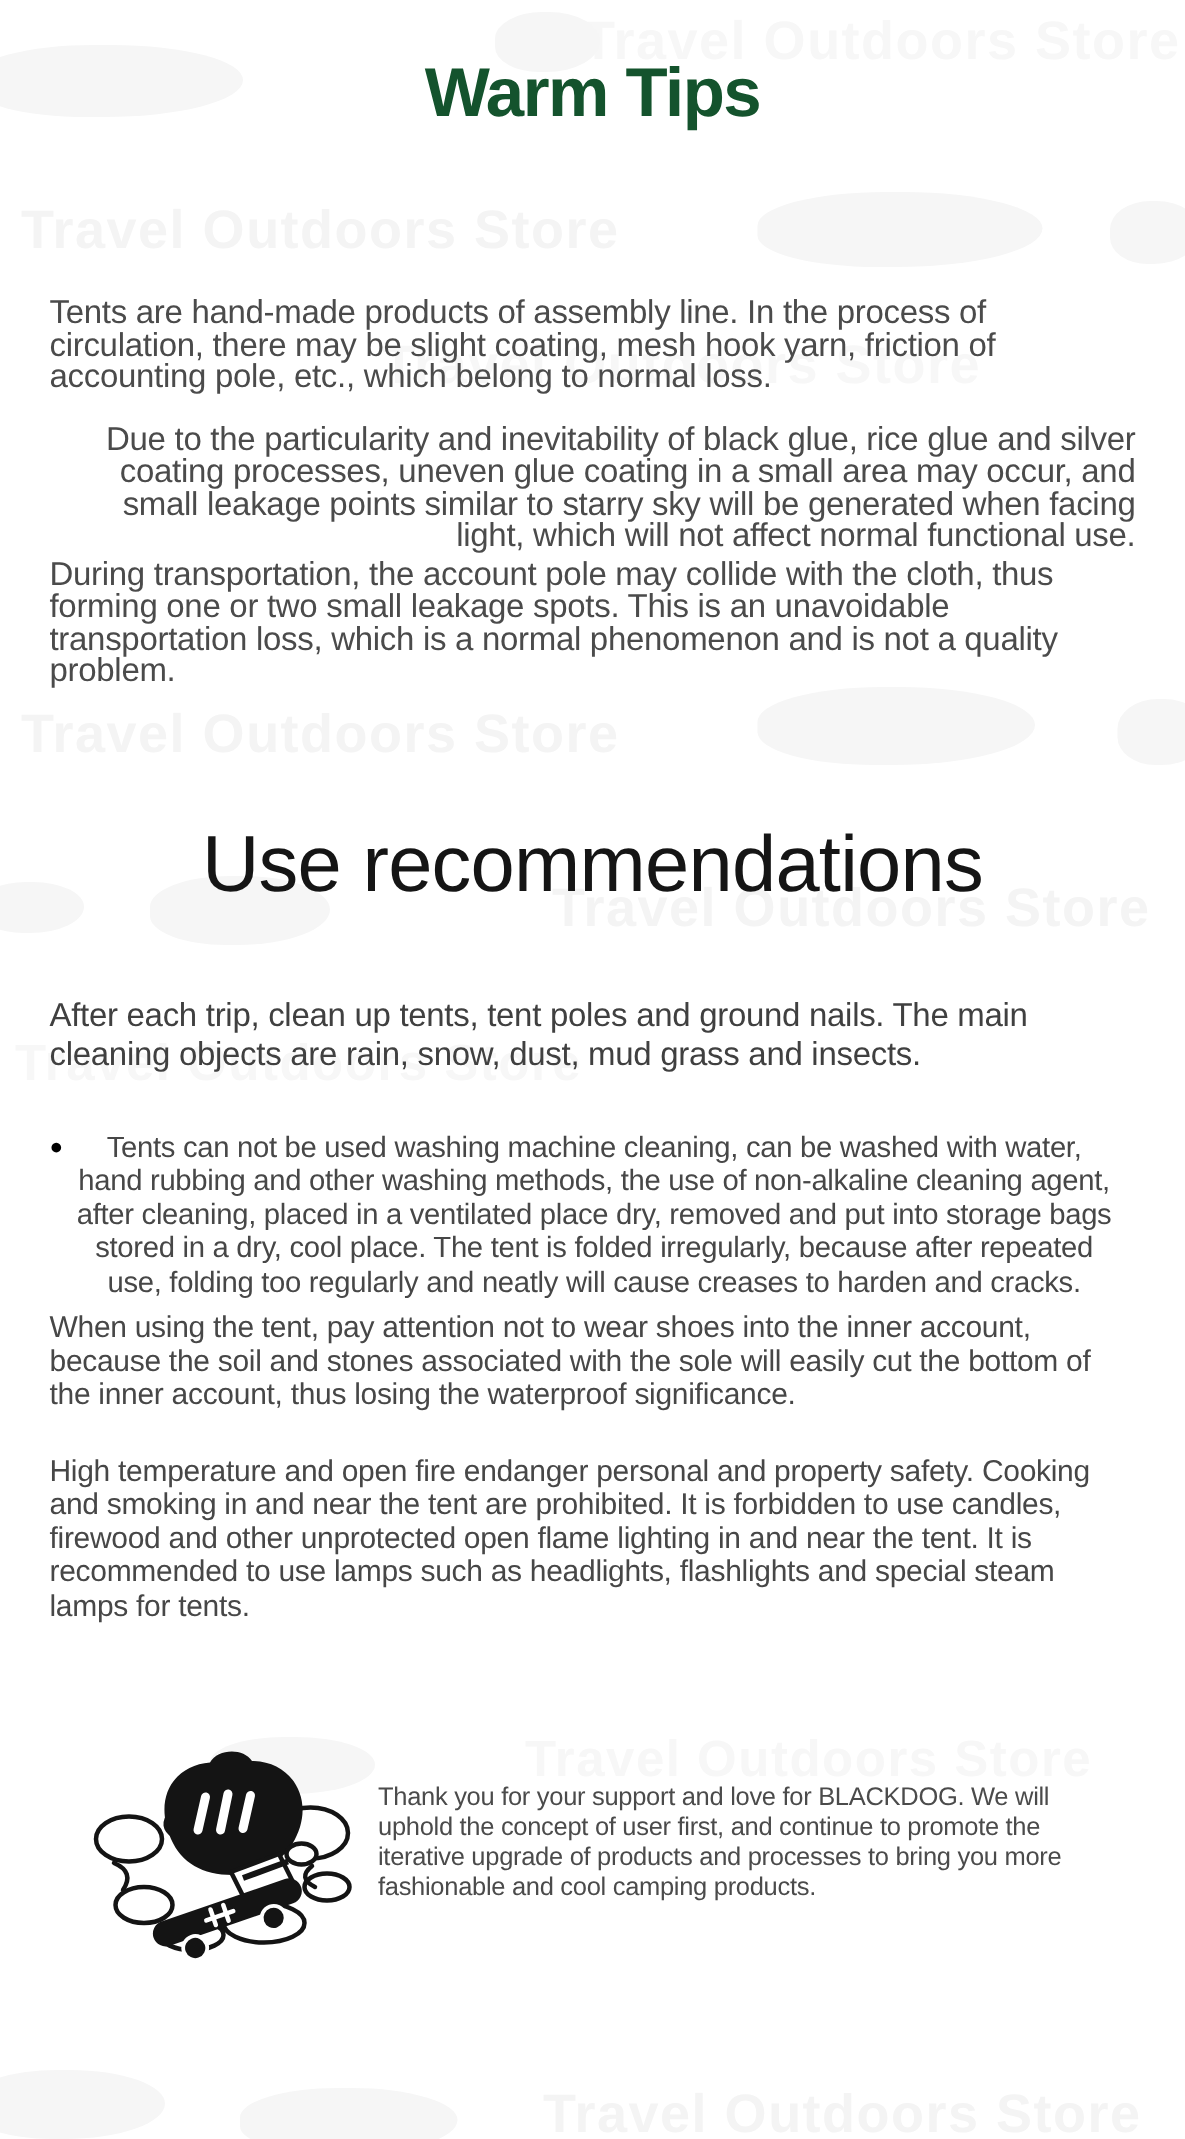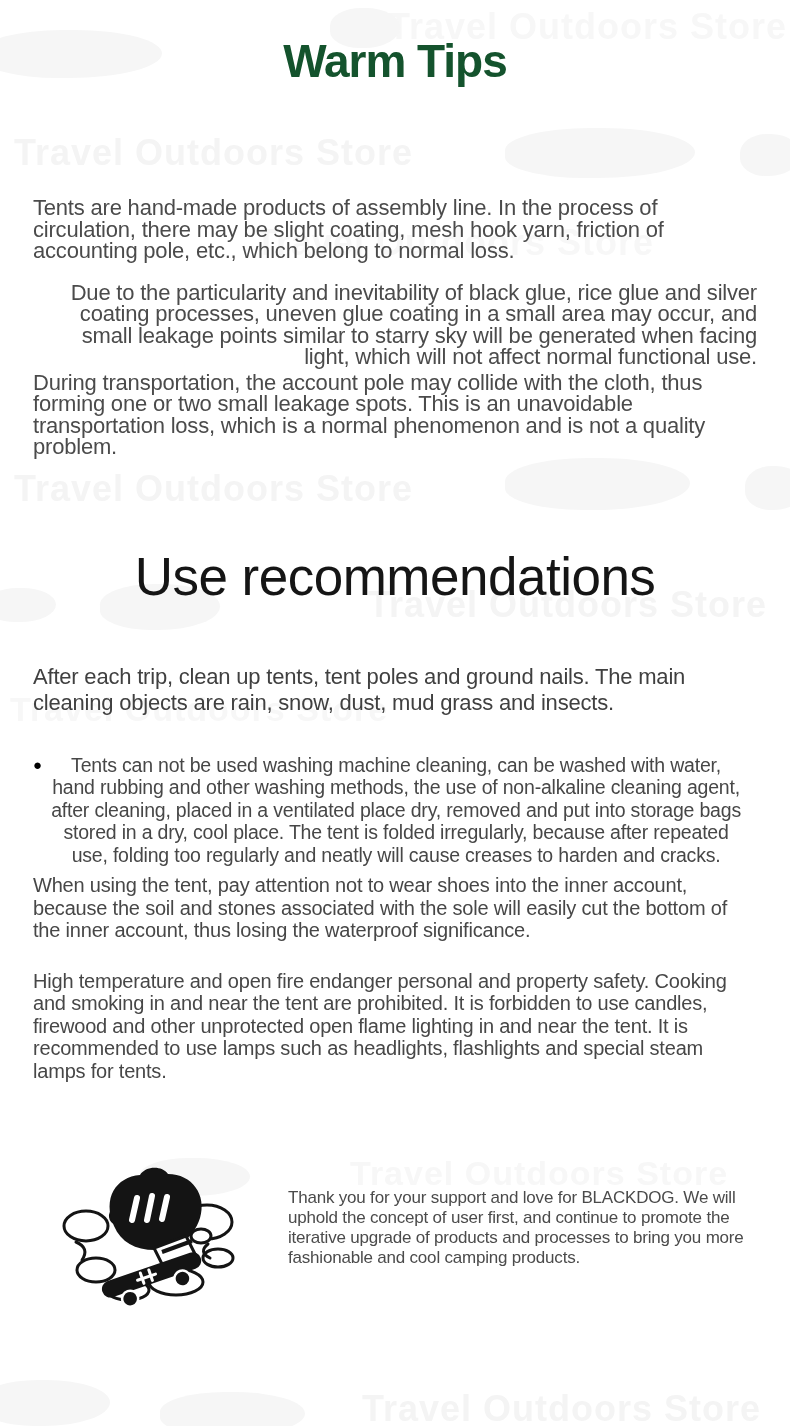--- a/index.html
+++ b/index.html
@@ -30,21 +30,21 @@
 
   .bullet-row{display:flex;margin:38px 0 0 0;padding:0 33px;align-items:flex-start;}
   .bullet-glyph{flex:0 0 auto;font-size:15px;line-height:22.5px;color:#000;margin-right:9px;}
   .bullet-row p{margin:0;font-size:19.5px;line-height:22.5px;color:#474747;letter-spacing:-0.2px;max-width:690px;text-align:center;}
 
   p.mid{margin:0;padding:0 33px;font-size:20px;line-height:22.5px;color:#474747;
     letter-spacing:-0.2px;max-width:724px;}
   p.mid.m1{margin-top:8px;}
   p.mid.m2{margin-top:28px;}
 
-  .footer{display:flex;margin-top:82px;padding-left:58px;align-items:flex-start;gap:36px;}
+  .footer{display:flex;margin-top:82px;padding-left:58px;align-items:flex-start;}
   .mascot-wrap{flex:0 0 auto;width:180px;height:142px;}
   .footer p{margin:0;padding:24px 40px 0 14px;font-size:17px;line-height:20px;color:#4b4b4b;
     letter-spacing:-0.2px;max-width:508px;}
 </style>
 </head>
 <body>
 
 <div class="page">
 
   <div class="wm-layer">

